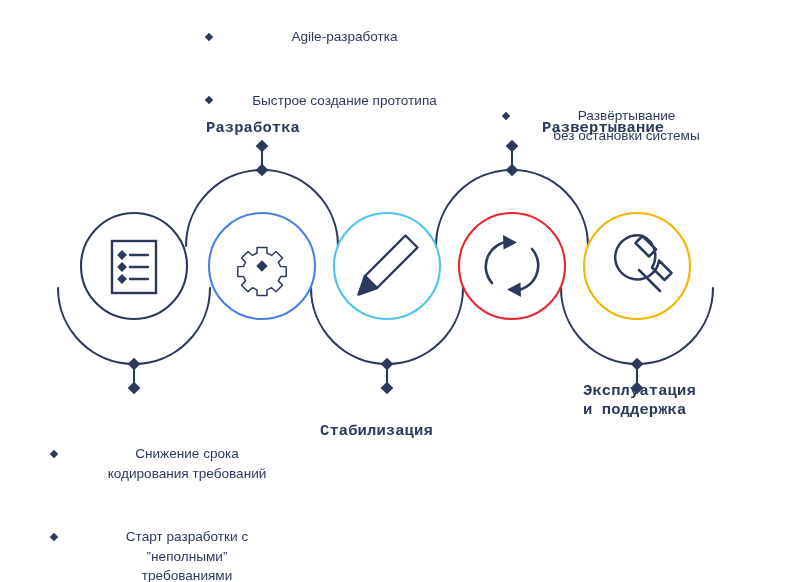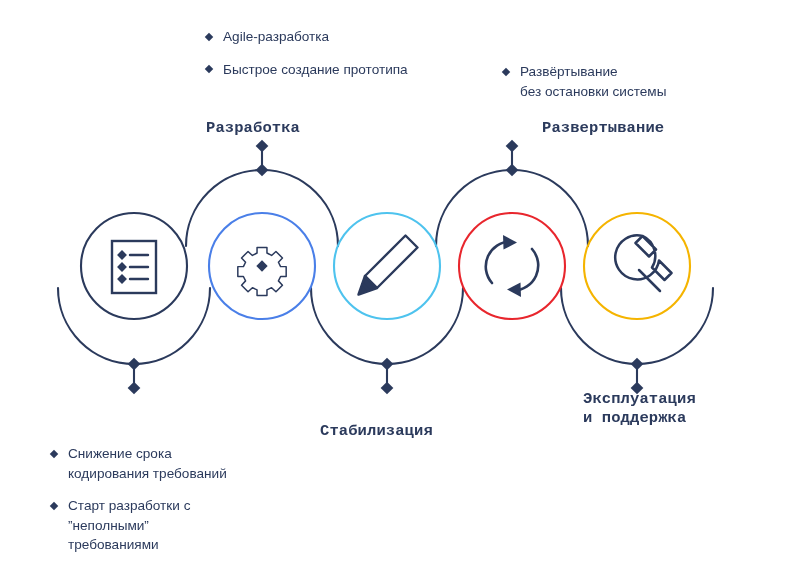--- a/index.html
+++ b/index.html
@@ -27,22 +27,23 @@
     position:absolute;
     font-size:13.6px;
     color:#2b3a5c;
     line-height:19.5px;
   }
   .bullets .bl {
     position:relative;
     padding-left:17px;
     margin-bottom:13px;
     white-space:pre-line;
+    text-align:center;
   }
-  .bullets .bl:last-child { margin-bottom:0; }
+  .bullets .bl:last-child { margin-bottom:0;margin-top:44px; }
   .bullets .bl::before {
     content:"";
     position:absolute;
     left:0; top:6.5px;
     width:6px; height:6px;
     background:#2b3a5c;
     transform:rotate(45deg);
   }
   .icon-wrap { position:absolute; }
   .icon-wrap svg { display:block; }
@@ -169,16 +170,16 @@
   <div class="bullets" style="left:51px; top:444px; width:255px;">
     <div class="bl">Снижение срока
 кодирования требований</div>
     <div class="bl">Старт разработки с
 ”неполными”
 требованиями</div>
   </div>
 
   <div class="heading" style="left:320px; top:390px;margin-top:32px;">Стабилизация</div>
 
-  <div class="heading" style="left:583px; top:390px;">Эксплуатация
+  <div class="heading" style="left:583px; top:382px;">Эксплуатация
 и поддержка</div>
 
 </div>
 
 </body></html>

